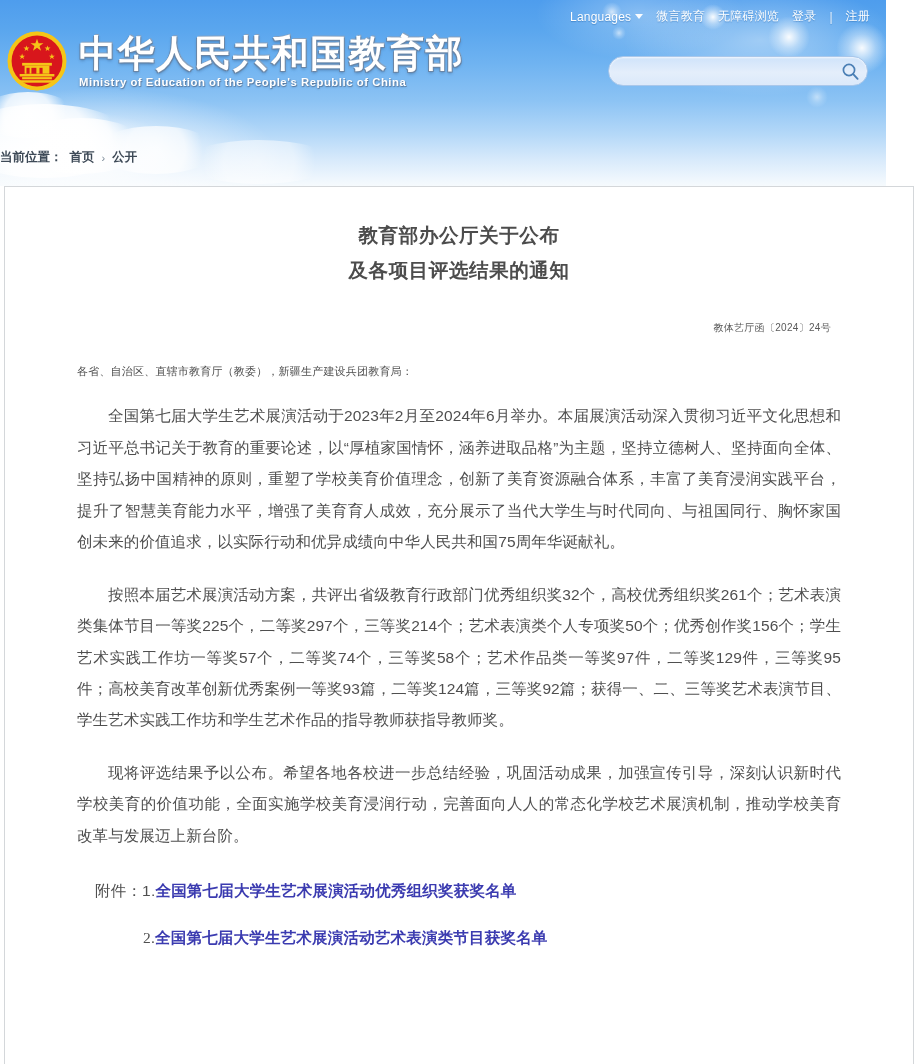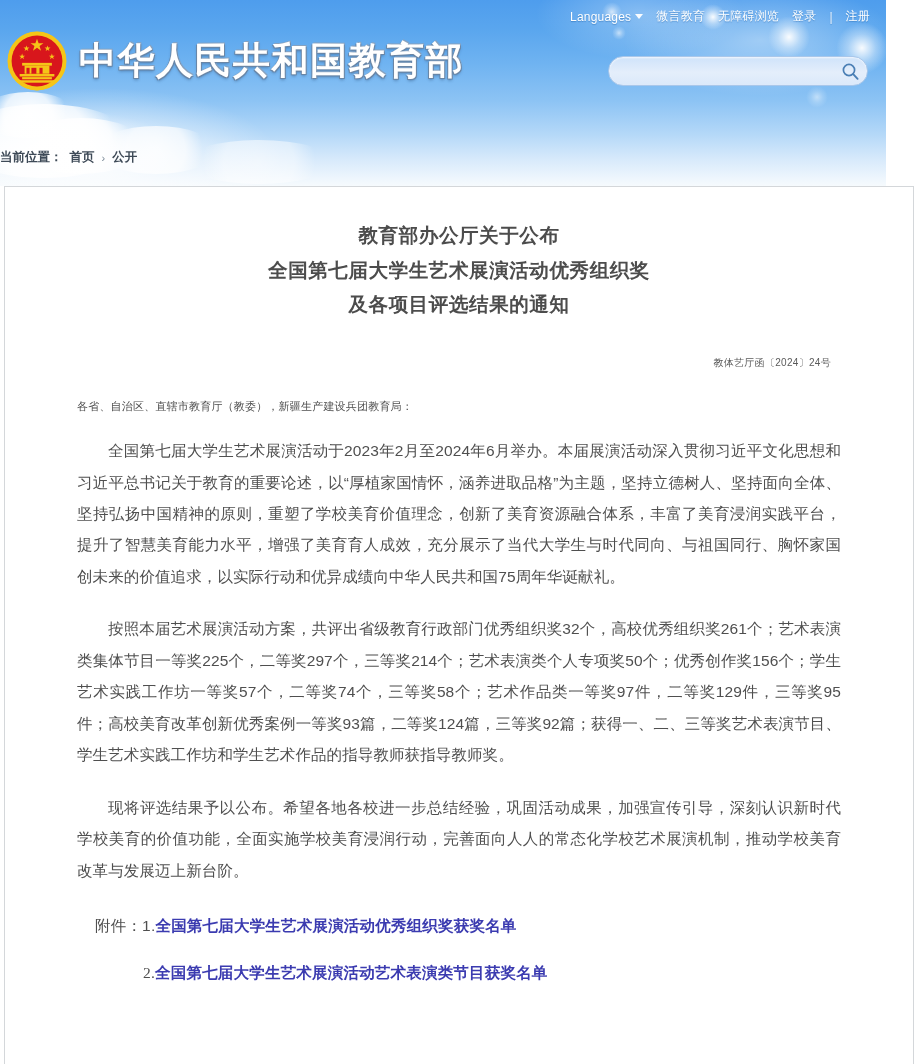--- a/index.html
+++ b/index.html
@@ -307,37 +307,37 @@
       <rect x="54" y="61" width="5" height="9.5" fill="#d8161c"></rect>
       <rect x="33" y="61" width="5" height="9.5" fill="#d8161c"></rect>
       <rect x="22" y="71" width="56" height="4" fill="#f5c518"></rect>
       <rect x="26" y="76" width="48" height="3.5" fill="#f5c518"></rect>
       <rect x="18" y="81" width="64" height="4" fill="#f5c518"></rect>
 
       <circle cx="50" cy="50" r="46" fill="none" stroke="#f5c518" stroke-width="3"></circle>
     </svg>
     <div id="logo-text">
       <div id="site-title-cn">中华人民共和国教育部</div>
+      <div id="site-title-en">Ministry of Education of the People's Republic of China</div>
     </div>
   </div>
 
   <div id="breadcrumb">
     <span class="crumb-label">当前位置：</span>
     <a class="crumb-link">首页</a>
     <span class="crumb-arrow">›</span>
     <a class="crumb-link">公开</a>
   </div>
 </div>
 
 <div id="content-panel">
   <div id="doc-body">
 
     <h1 id="doc-title">
       <span class="t-line">教育部办公厅关于公布</span>
-      <span class="t-line">全国第七届大学生艺术展演活动优秀组织奖</span>
       <span class="t-line">及各项目评选结果的通知</span>
     </h1>
 
     <div id="doc-number">教体艺厅函〔2024〕24号</div>
 
     <div id="doc-recipient">各省、自治区、直辖市教育厅（教委），新疆生产建设兵团教育局：</div>
 
     <p class="doc-para">全国第七届大学生艺术展演活动于2023年2月至2024年6月举办。本届展演活动深入贯彻习近平文化思想和习近平总书记关于教育的重要论述，以“厚植家国情怀，涵养进取品格”为主题，坚持立德树人、坚持面向全体、坚持弘扬中国精神的原则，重塑了学校美育价值理念，创新了美育资源融合体系，丰富了美育浸润实践平台，提升了智慧美育能力水平，增强了美育育人成效，充分展示了当代大学生与时代同向、与祖国同行、胸怀家国创未来的价值追求，以实际行动和优异成绩向中华人民共和国75周年华诞献礼。</p>
     <p class="doc-para">按照本届艺术展演活动方案，共评出省级教育行政部门优秀组织奖32个，高校优秀组织奖261个；艺术表演类集体节目一等奖225个，二等奖297个，三等奖214个；艺术表演类个人专项奖50个；优秀创作奖156个；学生艺术实践工作坊一等奖57个，二等奖74个，三等奖58个；艺术作品类一等奖97件，二等奖129件，三等奖95件；高校美育改革创新优秀案例一等奖93篇，二等奖124篇，三等奖92篇；获得一、二、三等奖艺术表演节目、学生艺术实践工作坊和学生艺术作品的指导教师获指导教师奖。</p>
     <p class="doc-para">现将评选结果予以公布。希望各地各校进一步总结经验，巩固活动成果，加强宣传引导，深刻认识新时代学校美育的价值功能，全面实施学校美育浸润行动，完善面向人人的常态化学校艺术展演机制，推动学校美育改革与发展迈上新台阶。</p>

